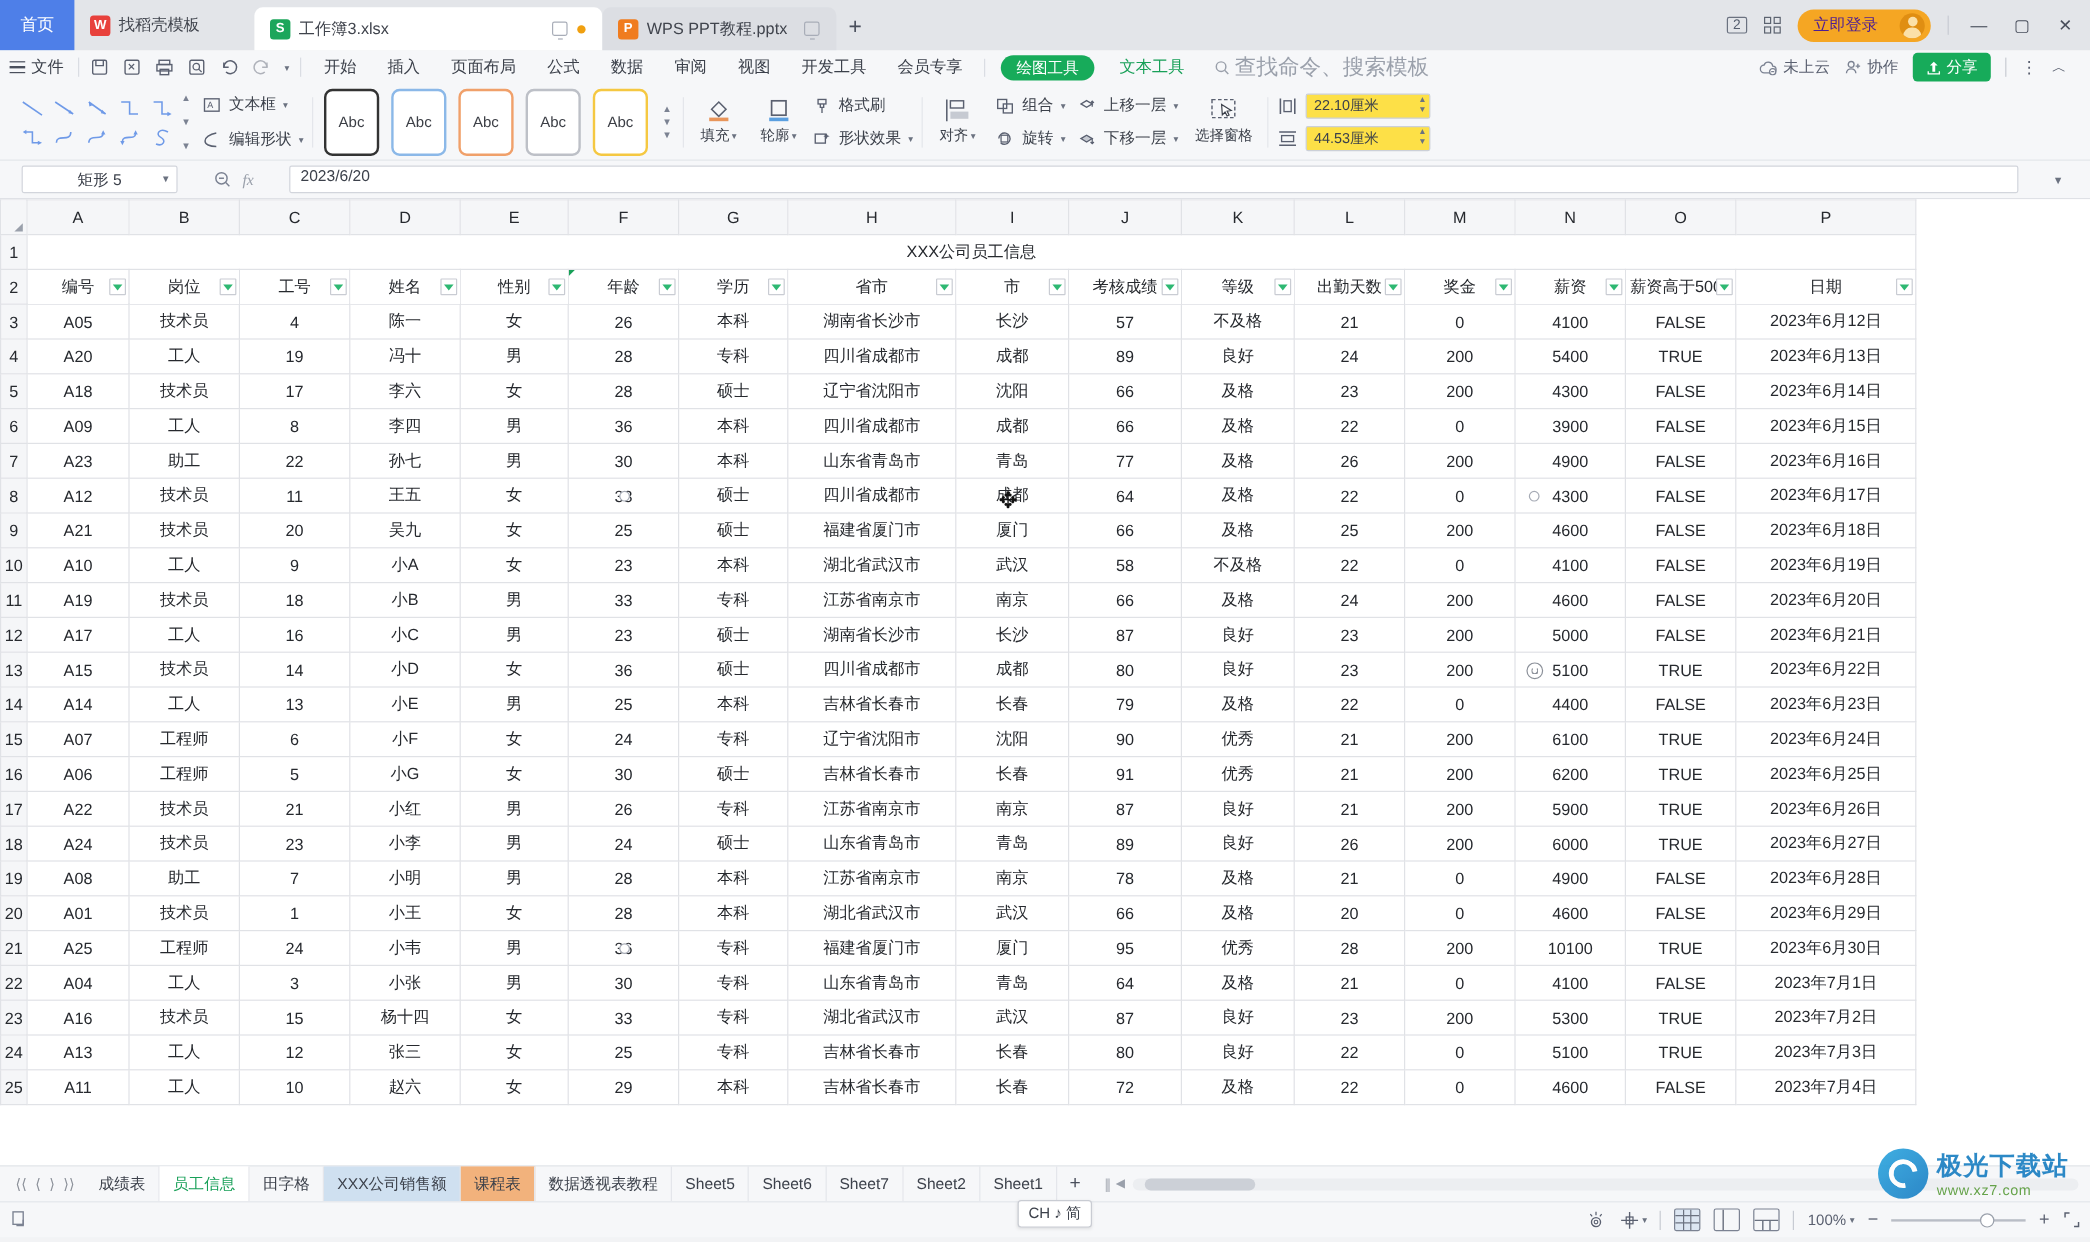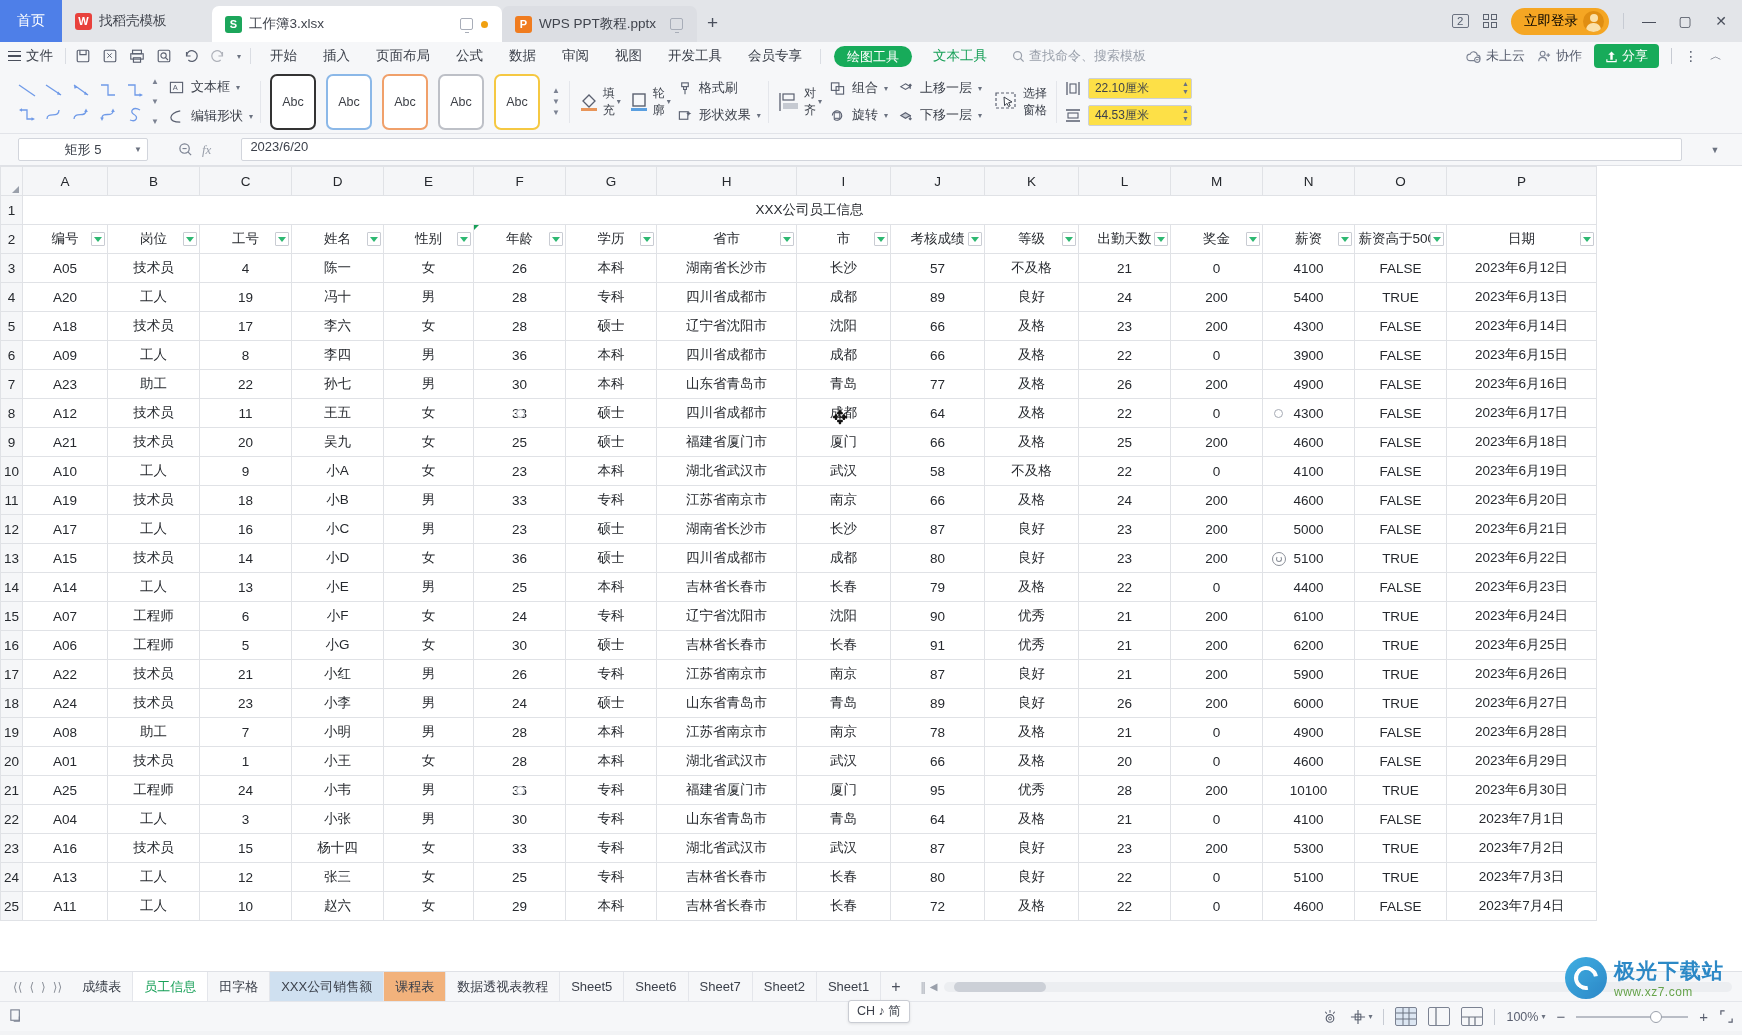--- a/index.html
+++ b/index.html
@@ -33,62 +33,62 @@
   .tab-label{ white-space:nowrap; }
   .tab-right{ margin-left:auto; display:flex; align-items:center; gap:8px; }
   .mon-ico{ width:13px; height:12px; border:1.4px solid #a8adb8; border-radius:2px; position:relative; }
   .mon-ico:after{ content:""; position:absolute; left:4px; bottom:-4px; width:4px; height:3px; border-bottom:1.4px solid #a8adb8;}
   .dot-amber{ width:7px; height:7px; border-radius:50%; background:#f0a010; }
   .plus-tab{ margin-left:10px; margin-bottom:8px; font-size:19px; color:#4a4f5c; cursor:default; }
   .tb-right{ position:absolute; right:10px; top:0; height:42px; display:flex; align-items:center; gap:14px; }
   .count-box{ border:1.4px solid #6b7280; border-radius:2px; padding:0px 4px; font-size:11.5px; color:#555e6e; display:flex; align-items:center;}
   .grid4{ display:grid; grid-template-columns:6px 6px; grid-template-rows:6px 6px; gap:2.5px; }
   .grid4 i{ border:1.3px solid #5c6370; display:block; }
-  .login-btn{ background:#f5a623; color:#000000; border-radius:14px; height:27px;
-              padding:0 5px 0 13px; display:flex; align-items:center; gap:5px;
+  .login-btn{ background:#f5a623; color:#4c1d95; border-radius:14px; height:27px;
+              padding:0 5px 0 13px; display:flex; align-items:center; gap:18px;
               font-size:13.5px; font-weight:500; }
   .login-av{ width:21px; height:21px; border-radius:50%; background:#e08e12; position:relative; overflow:hidden;}
   .login-av:before{content:"";position:absolute;width:8px;height:8px;border-radius:50%;background:#fbe0a8;left:6.5px;top:3px;}
   .login-av:after{content:"";position:absolute;width:15px;height:9px;border-radius:7px 7px 0 0;background:#fbe0a8;left:3px;top:12px;}
   .vdiv{ width:1px; height:16px; background:#c7cbd3; }
   .wbtn{ width:22px; text-align:center; font-size:14px; color:#4a4f5c; }
 
   
   .menubar{ height:28px; background:#f6f7f9; display:flex; align-items:center; padding-left:8px; position:relative; }
   .file-grp{ display:flex; align-items:center; gap:5px; font-size:13.5px; color:#3c414b; padding-right:8px;}
   .hamb{ display:flex; flex-direction:column; gap:3px; }
   .hamb i{ width:13px; height:1.6px; background:#4a4f5c; display:block; }
   .qicons{ display:flex; align-items:center; gap:11px; padding:0 9px; border-left:1px solid #dadde3; border-right:1px solid #dadde3; margin-left:4px;}
   .qi{ width:16px; height:16px; color:#5a6070; }
   .menu-items{ display:flex; align-items:center; gap:0; margin-left:6px; }
   .mi{ padding:0 13px; font-size:13.5px; color:#3c414b; line-height:28px; white-space:nowrap; }
   .mi.greentxt{ color:#18a058; }
   .mi.pill{ background:#17ab5a; color:#fff; border-radius:13px; line-height:21px; padding:0 13px; margin:0 8px; font-size:13px;}
   .sep-v{ width:1px; height:15px; background:#dadde3; margin:0 5px; }
-  .search-cmd{ display:flex; align-items:center; gap:4px; color:#9aa0ab; font-size:13px; margin-left:12px; }
+  .search-cmd{ display:flex; align-items:center; gap:4px; color:#9aa0ab; font-size:18px; margin-left:12px; }
   .menubar-right{ position:absolute; right:20px; display:flex; align-items:center; gap:12px; font-size:13px; color:#5a6070; }
   .share-btn{ background:#17ab5a; color:#fff; border-radius:4px; padding:3px 11px; display:flex; align-items:center; gap:4px; font-size:13px;}
 
   
   .ribbon{ height:64px; background:#f6f7f9; border-bottom:1px solid #e2e4e9; display:flex; align-items:center; padding:0 6px; gap:0; }
   .rgrp{ display:flex; align-items:center; height:58px; padding:0 7px; }
   .rsep{ width:1px; height:42px; background:#e4e6eb; }
   .lines-gallery{ display:grid; grid-template-columns:repeat(5,27px); grid-template-rows:24px 24px; align-items:center; justify-items:center; }
   .lines-gallery svg{ display:block; }
   .gal-scroll{ display:flex; flex-direction:column; justify-content:space-between; height:48px; margin-left:3px; }
   .gal-scroll span{ font-size:8px; color:#7b8292; line-height:8px; text-align:center;}
   .txtbox-col{ display:flex; flex-direction:column; gap:11px; margin-left:9px; }
   .tbrow{ display:flex; align-items:center; gap:6px; font-size:13px; color:#3c414b; white-space:nowrap;}
   .caret{ font-size:8px; color:#6b7280; }
   .style-gallery{ display:flex; align-items:center; gap:10px; padding:0 9px; }
   .sbox{ width:46px; height:56px; border-radius:7px; border:2.2px solid #333; display:flex;
          align-items:center; justify-content:center; font-size:12.5px; color:#3c3f46; background:#fff; }
   .gal-more{ display:flex; flex-direction:column; gap:4px; margin-left:2px; }
   .gal-more span{ font-size:8px; color:#7b8292; line-height:7px;}
-  .icocol{ display:flex; flex-direction:row; align-items:center; gap:2px; width:44px; }
+  .icocol{ display:flex; flex-direction:column; align-items:center; gap:2px; width:44px; }
   .icocol .lbl{ font-size:12px; color:#3c414b; display:flex; align-items:center; gap:2px; }
   .icocol .gi{ height:22px; display:flex; align-items:center; }
   .twocol{ display:flex; flex-direction:column; gap:9px; }
   .sizebox{ display:flex; align-items:center; gap:6px; }
   .sizefield{ width:104px; height:21px; border:1px solid #ccd0d8; background:#fde047; border-radius:2px;
               font-size:12px; color:#3c414b; display:flex; align-items:center; padding-left:6px; position:relative;}
   .spin{ position:absolute; right:2px; top:1px; display:flex; flex-direction:column; gap:1px;}
   .spin i{ font-size:7px; color:#6b7280; line-height:7px; }
 
   

